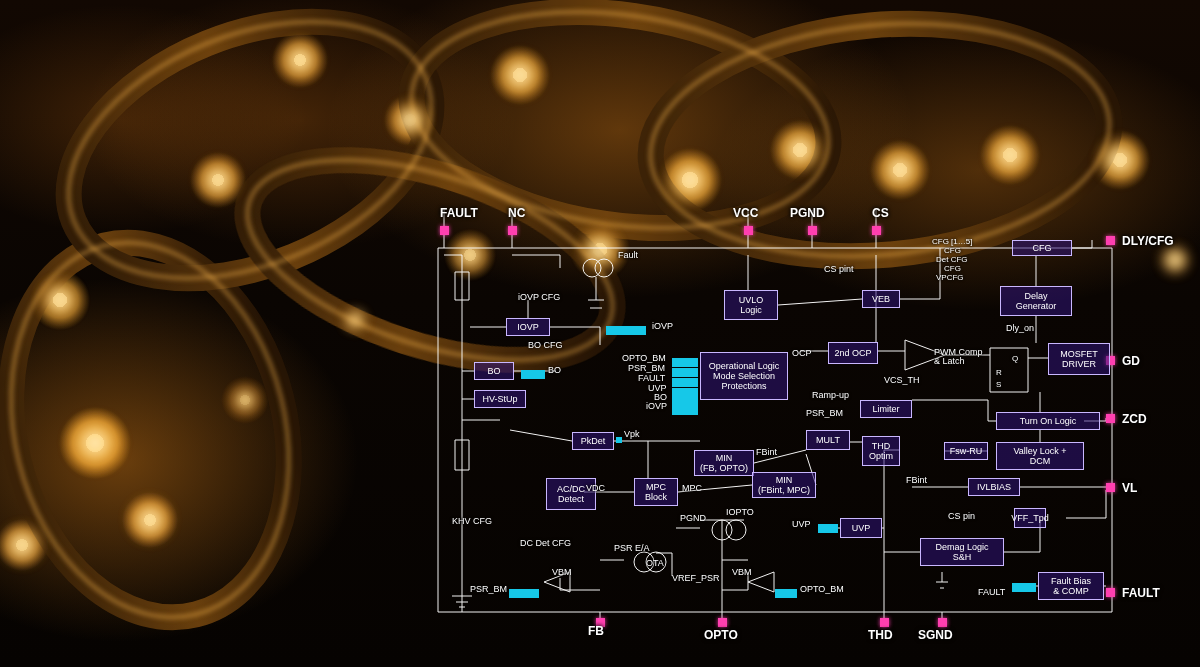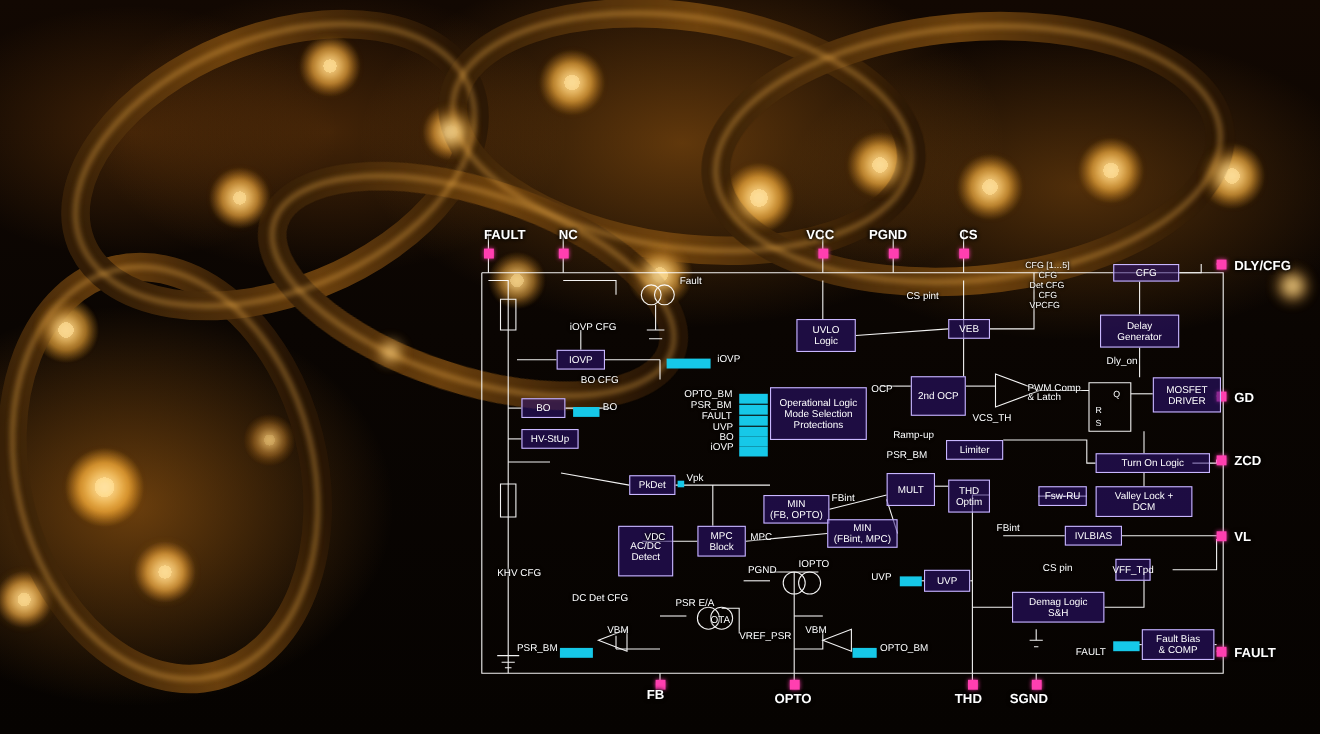--- a/index.html
+++ b/index.html
@@ -260,35 +260,35 @@
 <div class="box" style="left:944px;top:442px;width:44px;height:18px">Fsw-RU</div>
 <div class="box" style="left:968px;top:478px;width:52px;height:18px">IVLBIAS</div>
 <div class="box" style="left:1014px;top:508px;width:32px;height:20px">VFF_Tpd</div>
 <div class="box" style="left:920px;top:538px;width:84px;height:28px;white-space:pre-line">Demag Logic
 S&amp;H</div>
 <div class="box" style="left:1038px;top:572px;width:66px;height:28px;white-space:pre-line">Fault Bias
 &amp; COMP</div>
 <div class="box" style="left:724px;top:290px;width:54px;height:30px;white-space:pre-line">UVLO
 Logic</div>
 <div class="box" style="left:862px;top:290px;width:38px;height:18px">VEB</div>
-<div class="box" style="left:828px;top:342px;width:50px;height:36px">2nd OCP</div>
+<div class="box" style="left:828px;top:342px;width:50px;height:22px">2nd OCP</div>
 <div class="box" style="left:700px;top:352px;width:88px;height:48px;white-space:pre-line">Operational Logic
 Mode Selection
 Protections</div>
 <div class="box" style="left:860px;top:400px;width:52px;height:18px">Limiter</div>
-<div class="box" style="left:806px;top:430px;width:44px;height:30px">MULT</div>
+<div class="box" style="left:806px;top:430px;width:44px;height:20px">MULT</div>
 <div class="box" style="left:862px;top:436px;width:38px;height:30px;white-space:pre-line">THD
 Optim</div>
 <div class="box" style="left:694px;top:450px;width:60px;height:26px;white-space:pre-line">MIN
 (FB, OPTO)</div>
 <div class="box" style="left:752px;top:472px;width:64px;height:26px;white-space:pre-line">MIN
 (FBint, MPC)</div>
 <div class="box" style="left:634px;top:478px;width:44px;height:28px;white-space:pre-line">MPC
 Block</div>
-<div class="box" style="left:562px;top:478px;width:50px;height:46px;white-space:pre-line">AC/DC
+<div class="box" style="left:546px;top:478px;width:50px;height:32px;white-space:pre-line">AC/DC
 Detect</div>
 <div class="box" style="left:572px;top:432px;width:42px;height:18px">PkDet</div>
 <div class="box" style="left:474px;top:362px;width:40px;height:18px">BO</div>
 <div class="box" style="left:474px;top:390px;width:52px;height:18px">HV-StUp</div>
 <div class="box" style="left:506px;top:318px;width:44px;height:18px">IOVP</div>
 <div class="box" style="left:840px;top:518px;width:42px;height:20px">UVP</div>
 
 <div>
   <div class="tag" style="left:672px;top:358px;width:26px"></div>
   <div class="tag" style="left:672px;top:368px;width:26px"></div>

